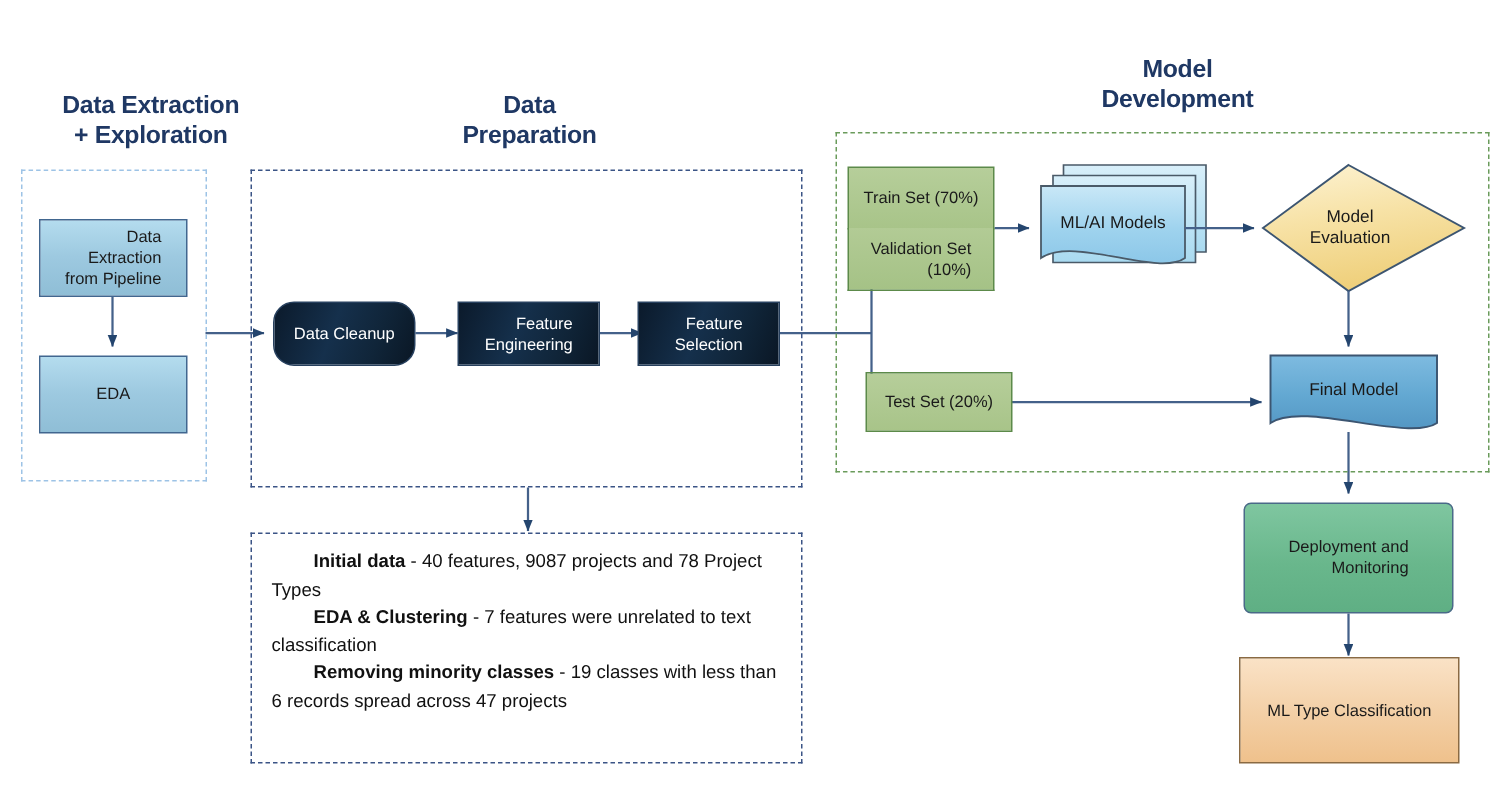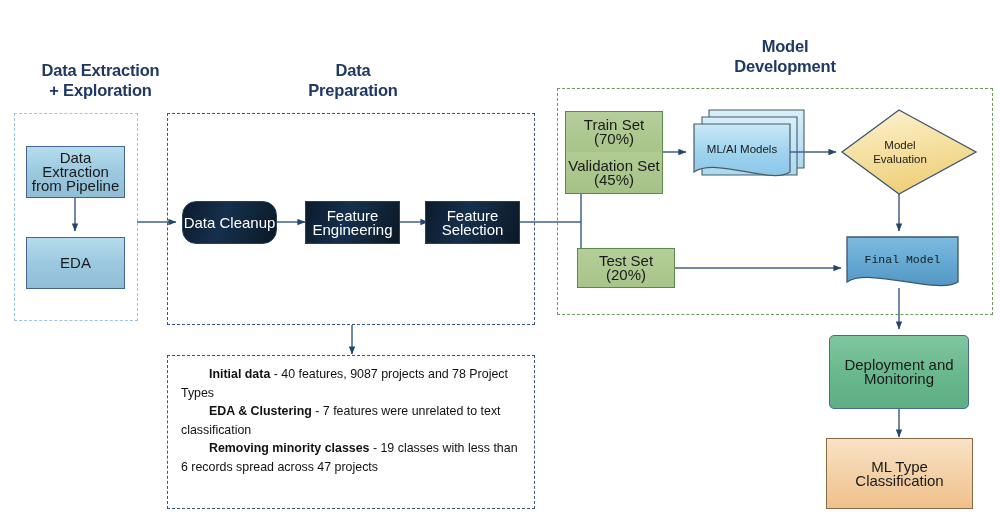--- a/index.html
+++ b/index.html
@@ -12,22 +12,22 @@
              font-family:"Liberation Sans", sans-serif;
              font-weight:bold;font-size:16.5px;line-height:20px;
              letter-spacing:-0.2px;white-space:pre-line;}
 
   .region{position:absolute;box-sizing:border-box;}
   .region.blue{border:1.6px dashed #9DC3E6;}
   .region.navy{border:1.6px dashed #3B5486;}
   .region.green{border:1.6px dashed #6A9B5B;}
 
   .node{position:absolute;box-sizing:border-box;display:flex;
-        align-items:center;justify-content:center;text-align:center;
-        font-family:"Liberation Sans", sans-serif;font-size:15px;
+        align-items:center;justify-content:center;text-align:right;
+        font-family:"Liberation Sans", sans-serif;font-size:11px;
         line-height:14px;color:#1a1a1a;white-space:pre-line;}
 
   .n-blue{border:1.1px solid #41668F;
           background:linear-gradient(180deg,#B4DCEE 0%,#9DC9E0 48%,#8FBED6 100%);}
   .n-dark{border:1.1px solid #27405E;color:#ffffff;
           background:linear-gradient(110deg,#0B1A2B 0%,#15304C 42%,#102539 72%,#0A1725 100%);}
   .n-green{border:1.1px solid #5C8A4A;
            background:linear-gradient(180deg,#B6CE9A 0%,#A8C489 100%);}
   .n-green2{border:1.1px solid #5C8A4A;
             background:linear-gradient(180deg,#B2CB95 0%,#A5C286 100%);}
@@ -147,30 +147,30 @@
 
 <div class="node n-dark" style="left:305px;top:201px;width:95px;height:43px;">Feature
 Engineering</div>
 
 <div class="node n-dark" style="left:425px;top:201px;width:95px;height:43px;">Feature
 Selection</div>
 
 <div class="node n-green" style="left:565px;top:111px;width:98px;height:42px;">Train Set (70%)</div>
 
 <div class="node n-green2" style="left:565px;top:152px;width:98px;height:42px;border-top:none;">Validation Set
-(45%)</div>
+(10%)</div>
 
 <div class="node n-green" style="left:565px;top:248px;width:98px;height:40px;margin-left:12px;">Test Set (20%)</div>
 
 <div class="lbl" style="left:694px;top:132px;width:96px;height:34px;">ML/AI Models</div>
 
 <div class="lbl" style="left:858px;top:135px;width:84px;height:34px;">Model
 Evaluation</div>
 
-<div class="lbl" style="left:847px;top:250px;width:111px;height:20px;font-family:Liberation Mono, monospace;">Final Model</div>
+<div class="lbl" style="left:847px;top:250px;width:111px;height:20px;">Final Model</div>
 
 <div class="node n-deploy" style="left:829px;top:335px;width:140px;height:74px;">Deployment and
 Monitoring</div>
 
 <div class="node n-orange" style="left:826px;top:438px;width:147px;height:71px;">ML Type Classification</div>
 
 <div class="textbox" style="left:167px;top:355px;width:368px;height:154px;">
   <div>
     <b>Initial data</b><span> - 40 features, 9087 projects and 78 Project Types</span>
   </div>

